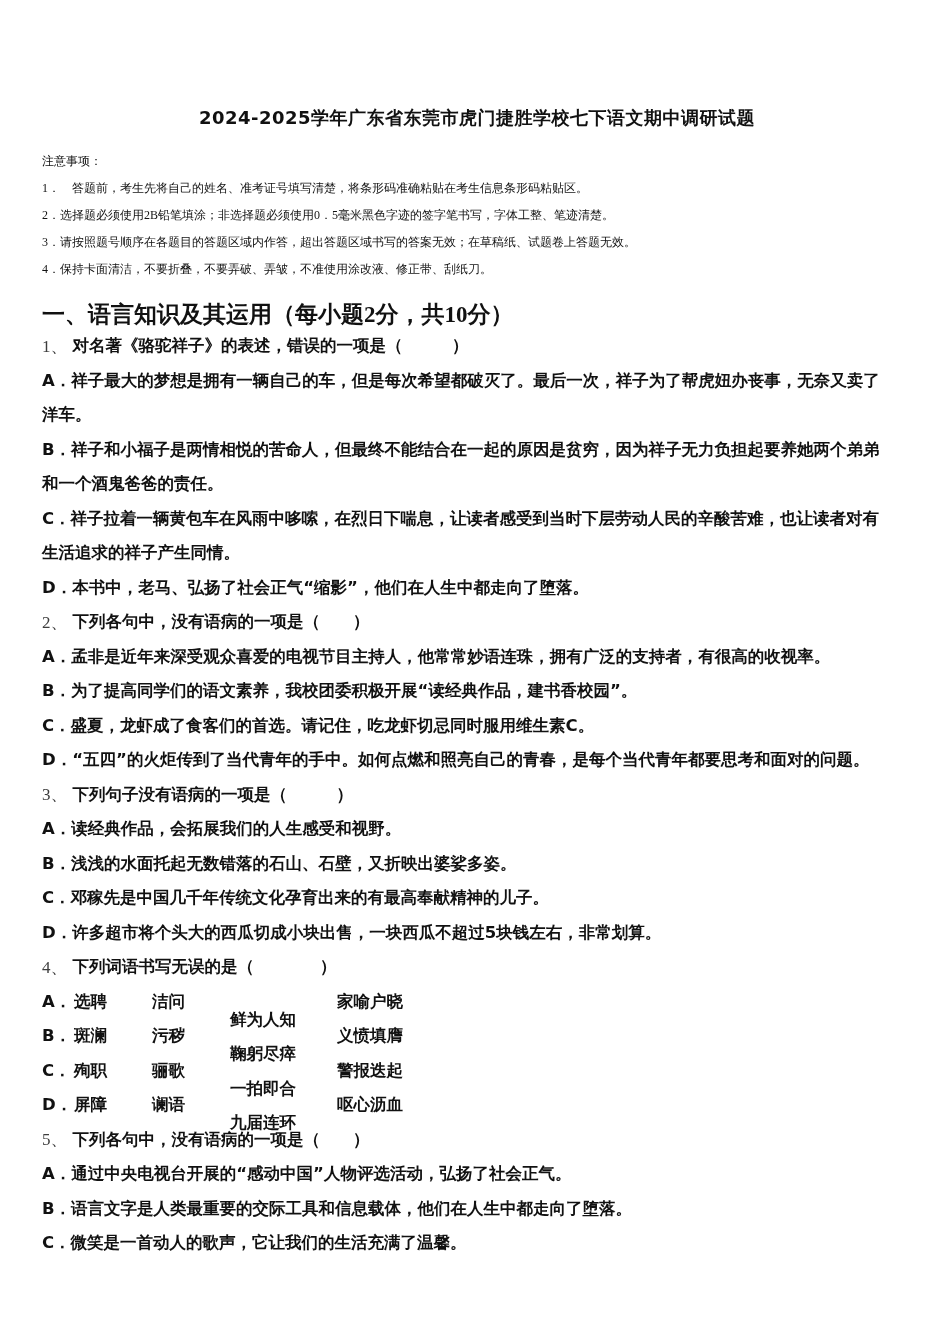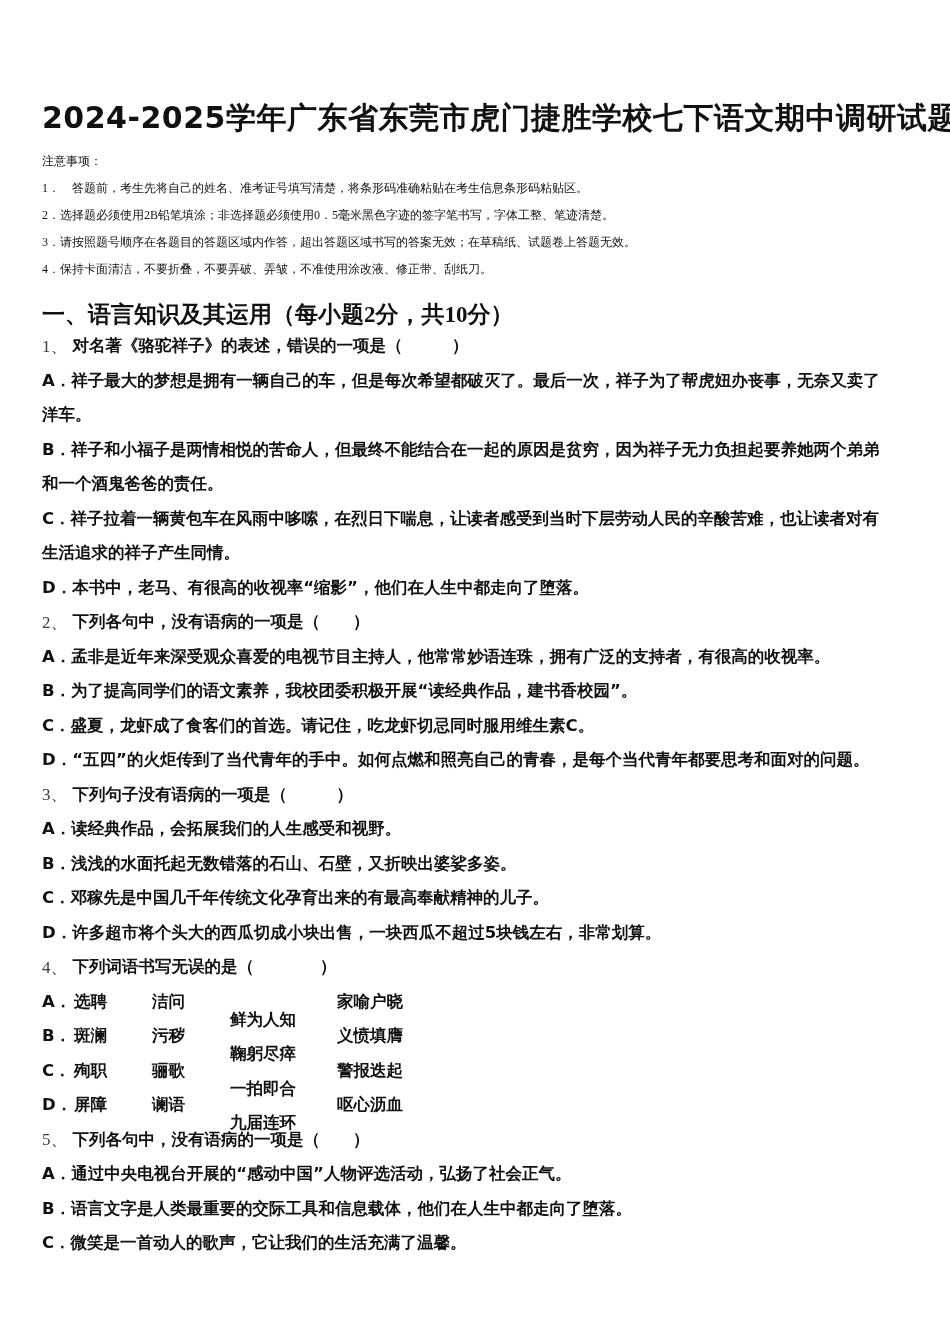--- a/index.html
+++ b/index.html
@@ -7,21 +7,21 @@
     position:relative;
     width:950px;height:1344px;
     background:#ffffff;color:#111;
     box-sizing:border-box;
     padding:102px 28px 0 42px;
     overflow:hidden;
     font-family:"DejaVu Sans","Liberation Sans",sans-serif;
   }
   .title{
     text-align:center;
-    font-size:30px;font-weight:bold;
+    font-size:18px;font-weight:bold;
     margin:0 10px 14px 0;
     line-height:32px;
     letter-spacing:0.5px;
     white-space:nowrap;
   }
   .notice{
     font-family:"Liberation Serif","DejaVu Serif",serif;
     font-size:12px;
   }
   .notice-line{
@@ -69,21 +69,21 @@
     <div class="qline">
       <span class="qnum">1、</span>
       <span>对名著《骆驼祥子》的表述，错误的一项是（　　　）</span>
     </div>
     <div class="qline">A．祥子最大的梦想是拥有一辆自己的车，但是每次希望都破灭了。最后一次，祥子为了帮虎妞办丧事，无奈又卖了</div>
     <div class="qline">洋车。</div>
     <div class="qline">B．祥子和小福子是两情相悦的苦命人，但最终不能结合在一起的原因是贫穷，因为祥子无力负担起要养她两个弟弟</div>
     <div class="qline">和一个酒鬼爸爸的责任。</div>
     <div class="qline">C．祥子拉着一辆黄包车在风雨中哆嗦，在烈日下喘息，让读者感受到当时下层劳动人民的辛酸苦难，也让读者对有</div>
     <div class="qline">生活追求的祥子产生同情。</div>
-    <div class="qline">D．本书中，老马、有很高的收视率“缩影”，他们在人生中都走向了堕落。</div>
+    <div class="qline">D．本书中，老马、弘扬了社会正气“缩影”，他们在人生中都走向了堕落。</div>
   </div>
 
   <div>
     <div class="qline">
       <span class="qnum">2、</span>
       <span>下列各句中，没有语病的一项是（　　）</span>
     </div>
     <div class="qline">A．孟非是近年来深受观众喜爱的电视节目主持人，他常常妙语连珠，拥有广泛的支持者，有很高的收视率。</div>
     <div class="qline">B．为了提高同学们的语文素养，我校团委积极开展“读经典作品，建书香校园”。</div>
     <div class="qline">C．盛夏，龙虾成了食客们的首选。请记住，吃龙虾切忌同时服用维生素C。</div>

